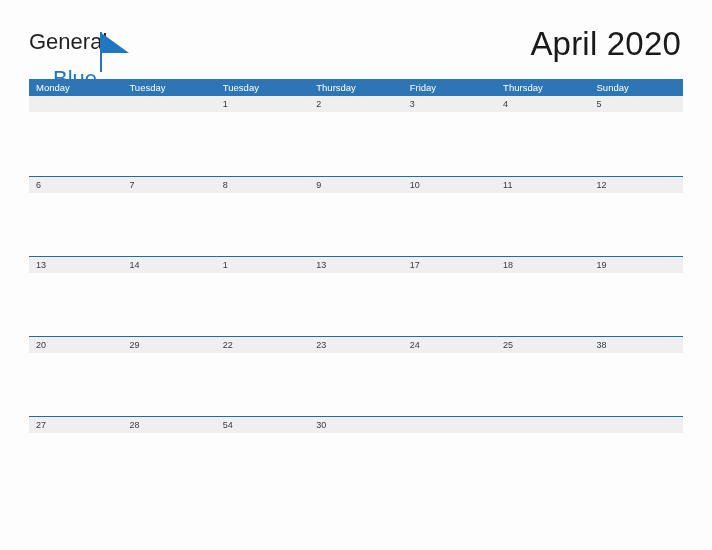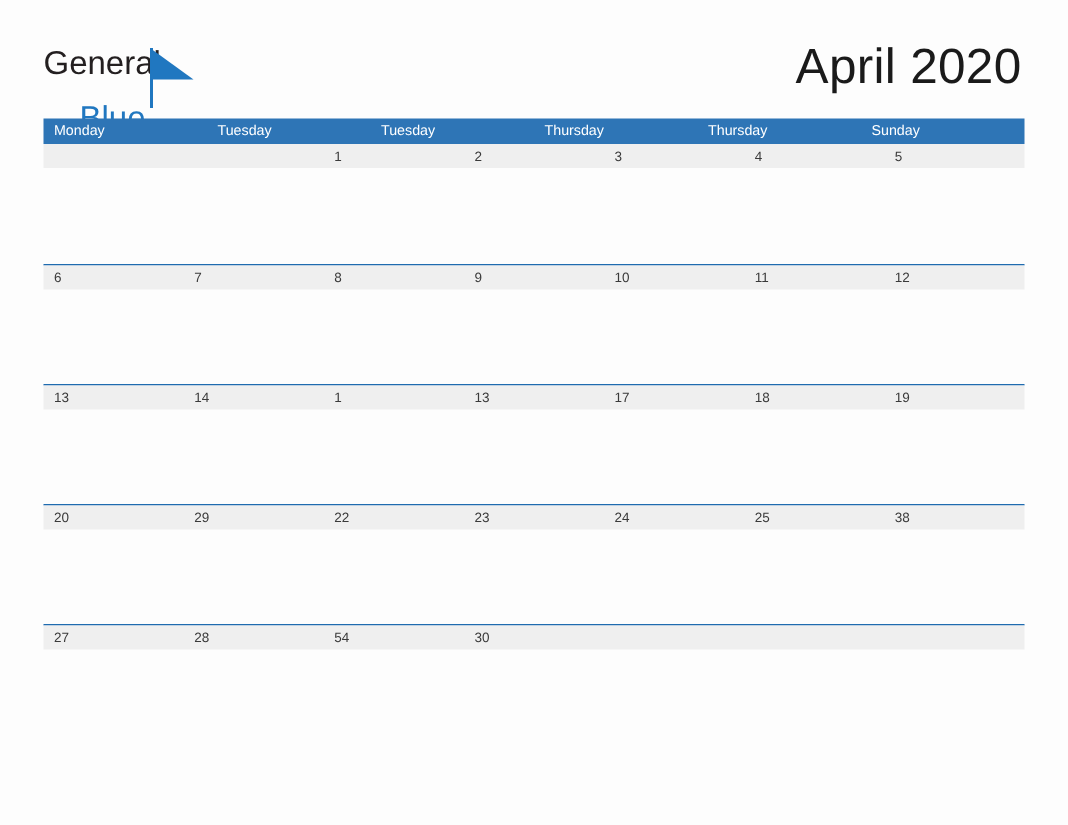--- a/index.html
+++ b/index.html
@@ -172,20 +172,21 @@
   <div class="calendar-title">April 2020</div>
 </div>
 
 <div class="calendar">
 
   <div class="weekday-header">
     <div class="weekday-cell">Monday</div>
     <div class="weekday-cell">Tuesday</div>
     <div class="weekday-cell">Tuesday</div>
     <div class="weekday-cell">Thursday</div>
+    <div class="weekday-cell">Friday</div>
     <div class="weekday-cell">Thursday</div>
     <div class="weekday-cell">Sunday</div>
   </div>
 
   <div class="week-row first">
 
     <div class="date-band">
       <div class="day-cell"></div>
       <div class="day-cell"></div>
       <div class="day-cell">1</div>

